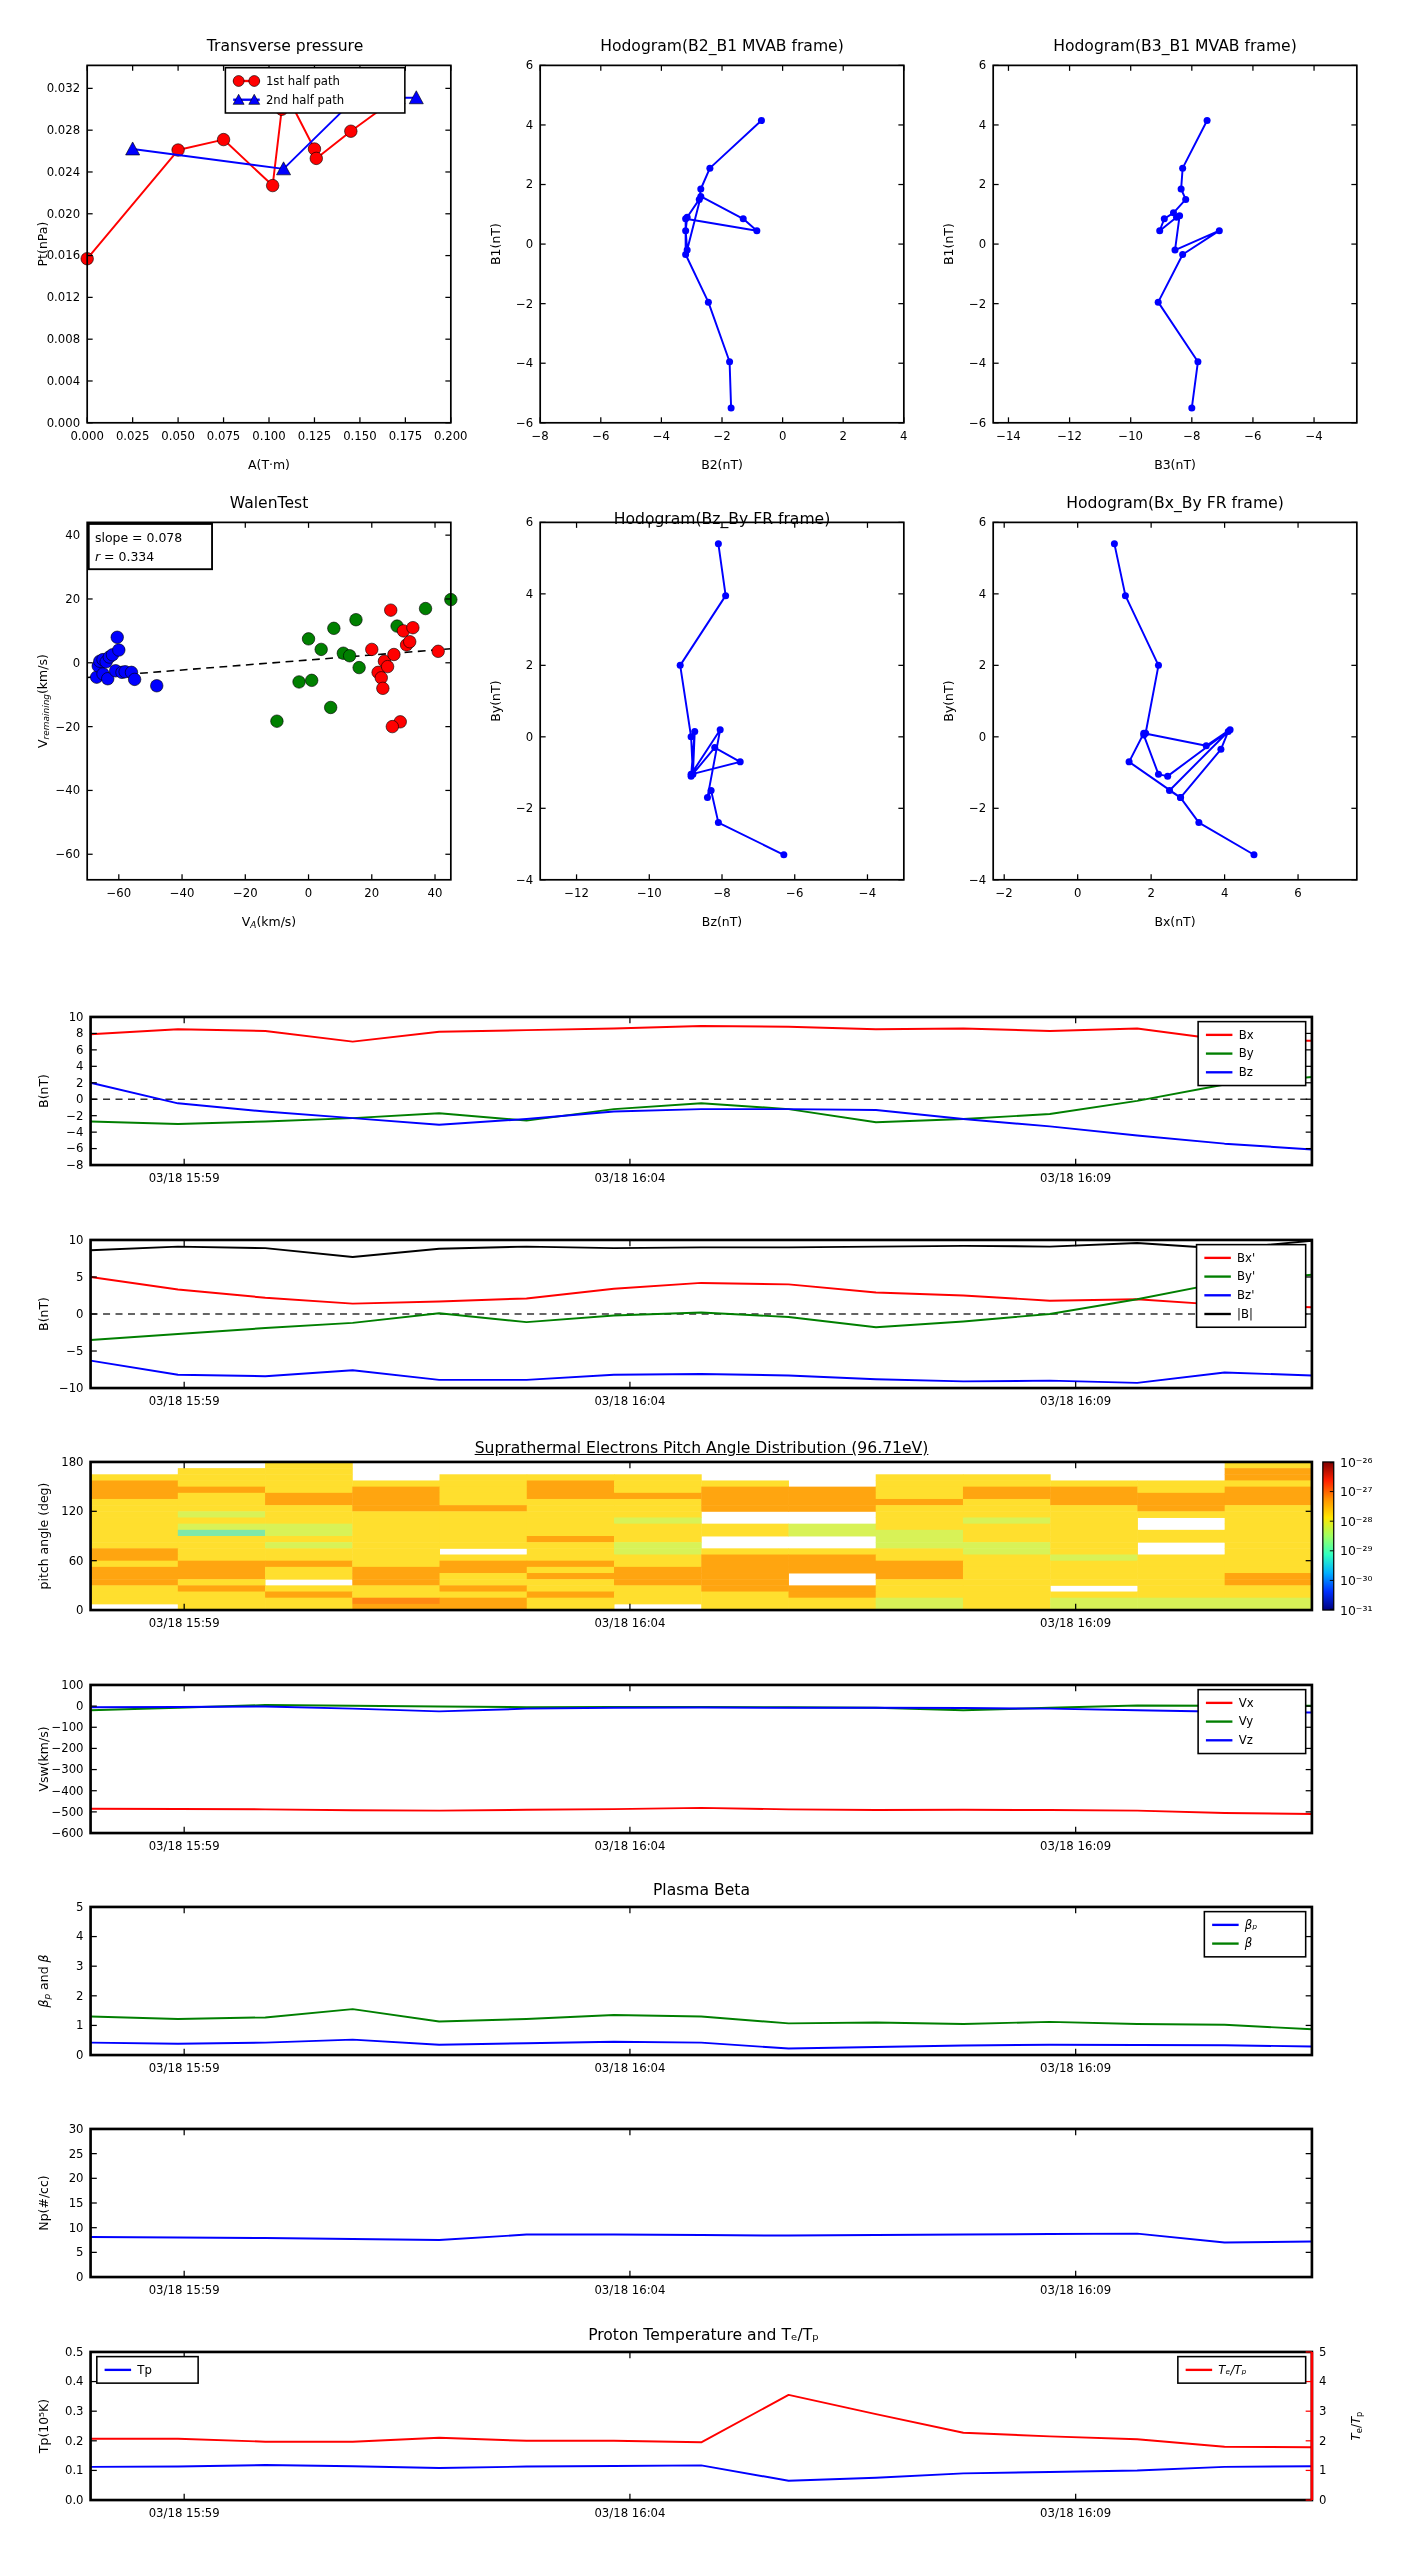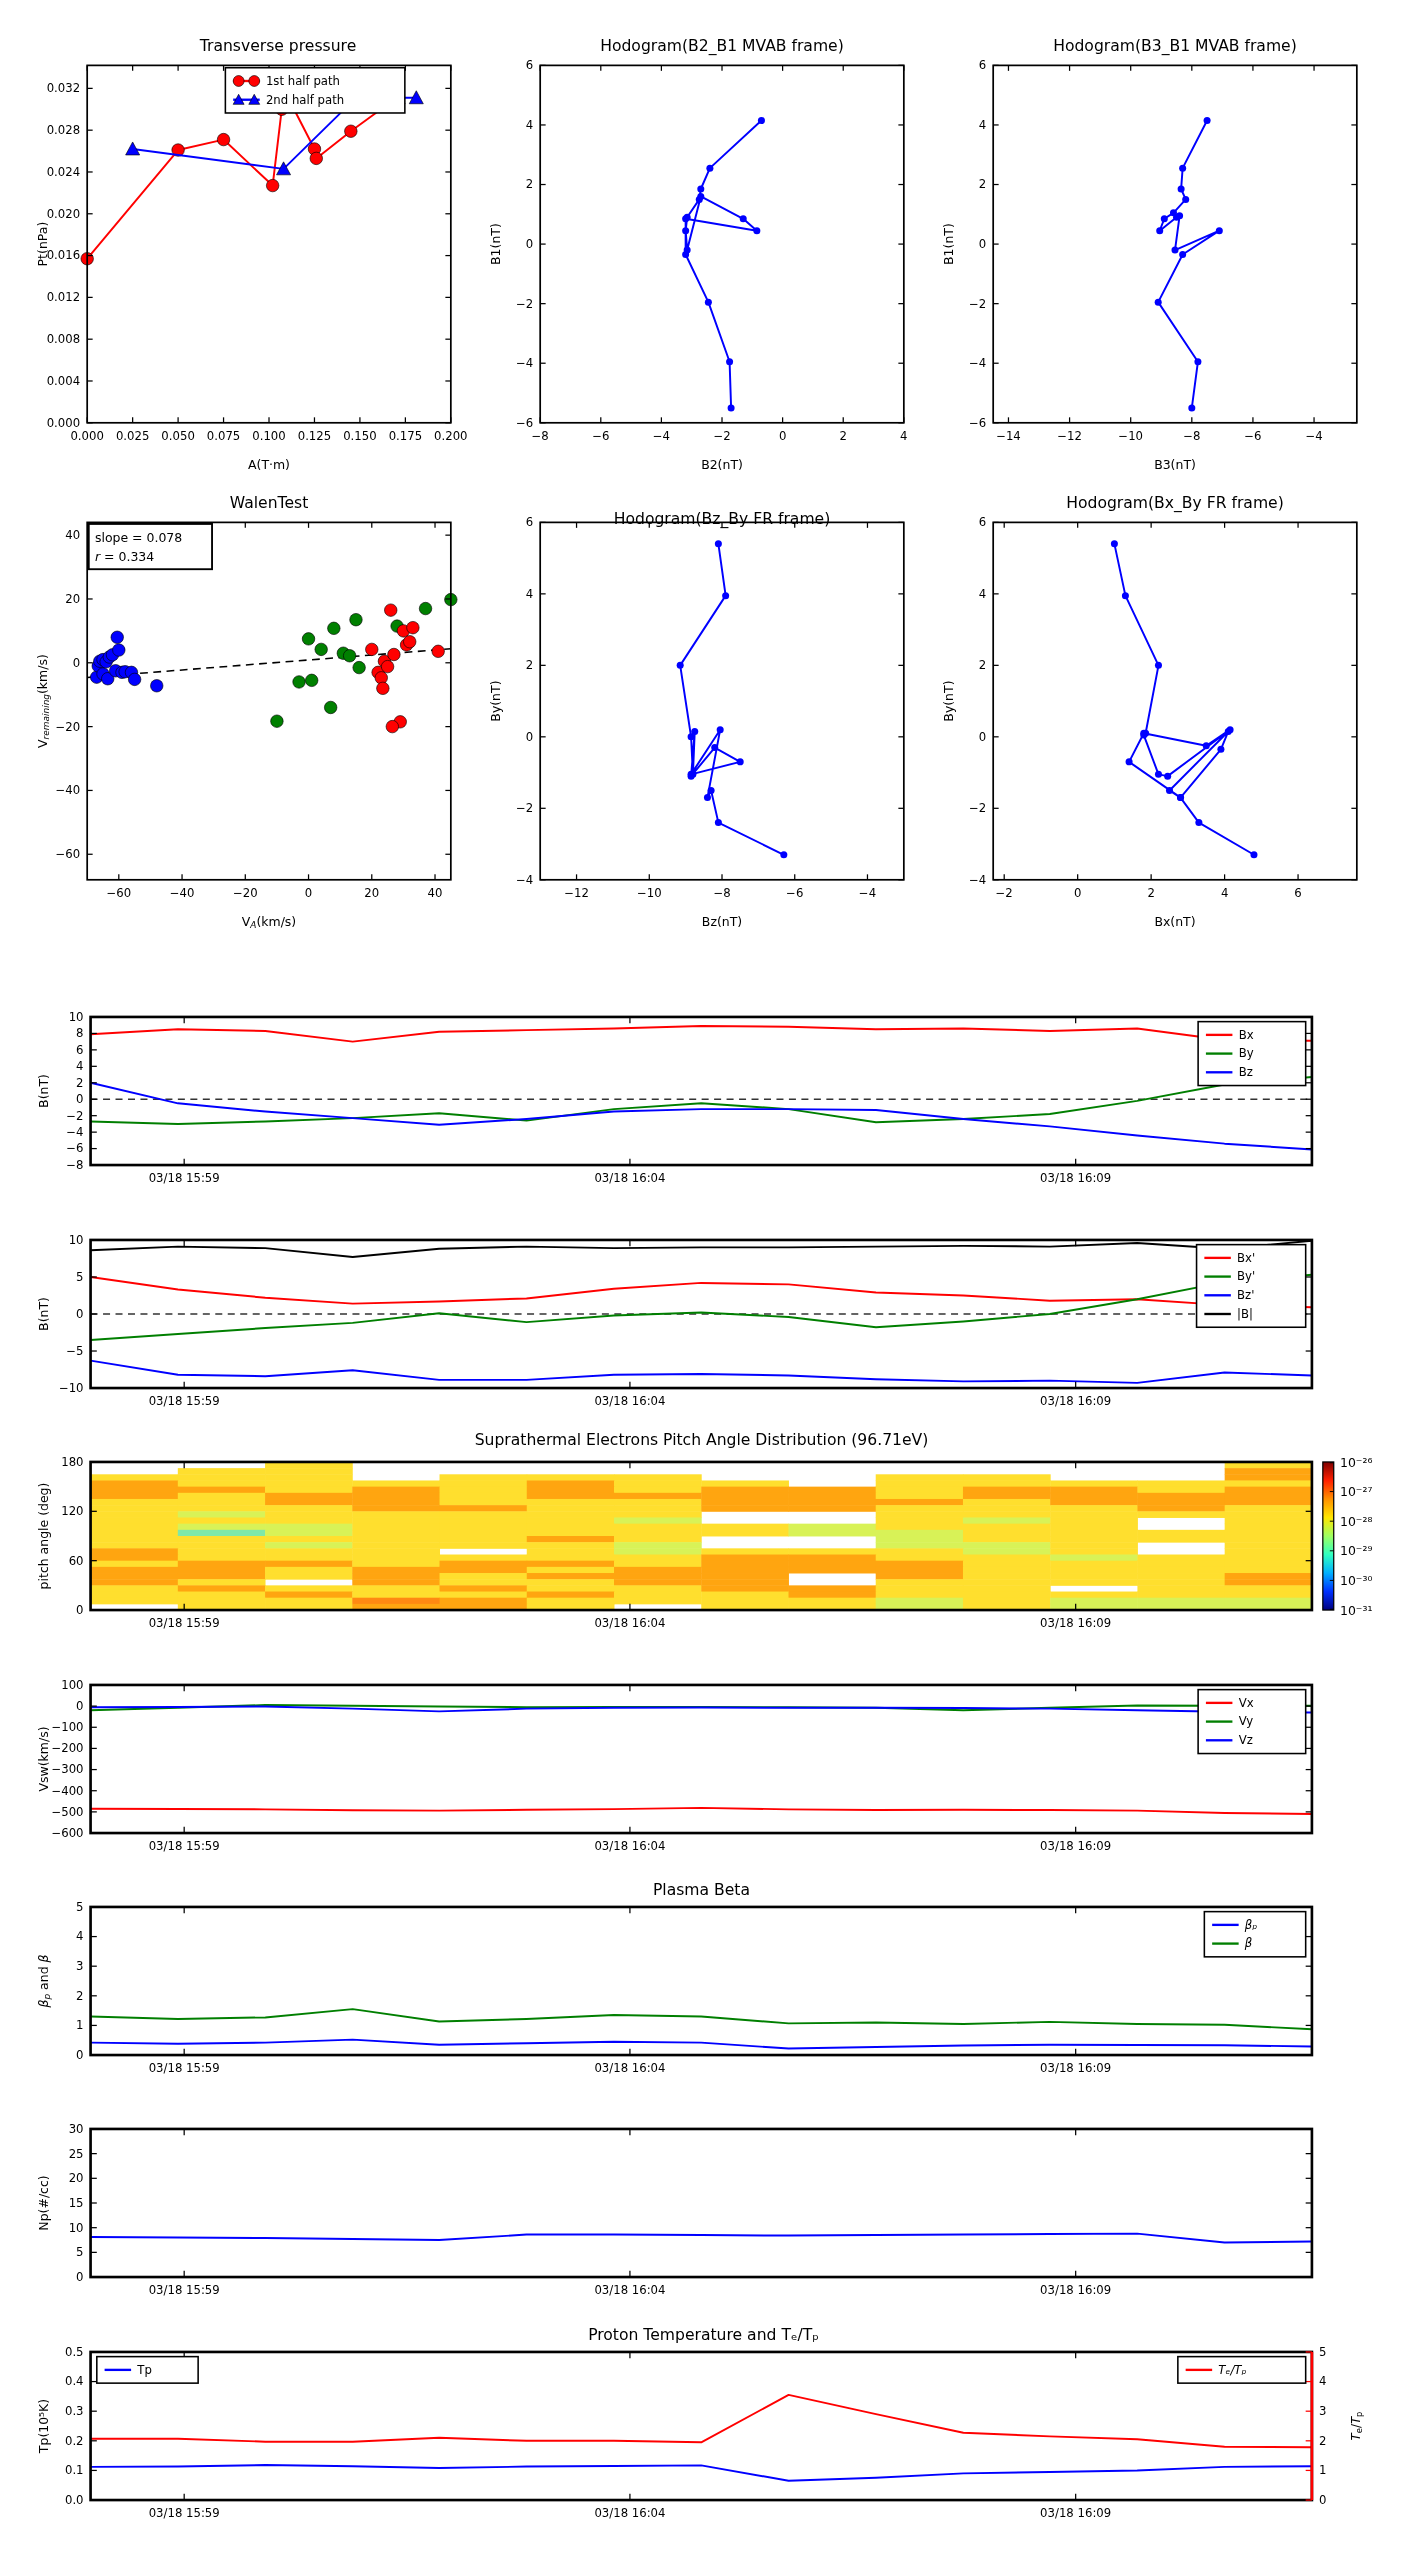--- a/index.html
+++ b/index.html
@@ -9,21 +9,21 @@
   .ptitle{position:absolute;text-align:center;font-size:15.6px;color:#000;
           font-family:"DejaVu Sans", sans-serif;white-space:nowrap;}
   svg{position:absolute;left:0;top:0;overflow:visible;}
   svg text{font-family:"DejaVu Sans", sans-serif;fill:#000;}
 </style>
 </head>
 <body>
 
 <div id="figure">
   <div class="panel" id="p-transverse_pressure" style="left:31px;top:23.4px;width:437px;height:457px;">
-    <div class="ptitle" style="left:65px;top:14px;width:364px;text-align:center;">Transverse pressure</div>
+    <div class="ptitle" style="left:72px;top:14px;width:364px;text-align:center;">Transverse pressure</div>
   <svg width="437" height="457" viewBox="0 0 560 585">
         <g>
           <polyline points="72,301.7485380116959 188.5,162.4736842105263 246.74999999999997,149.08187134502924 309.65999999999997,208.0058479532164 321.30999999999995,110.24561403508773 332.96,102.21052631578954 363.25,161.13450292397658 365.58,173.18713450292398 409.84999999999997,138.36842105263156 470.43,94.17543859649123" fill="none" stroke="#ff0000" stroke-width="2.5" stroke-linejoin="round"></polyline>
           <circle cx="72" cy="301.7485380116959" r="8" fill="#ff0000" stroke="#000" stroke-width="0.8"></circle>
           <circle cx="188.5" cy="162.4736842105263" r="8" fill="#ff0000" stroke="#000" stroke-width="0.8"></circle>
           <circle cx="246.74999999999997" cy="149.08187134502924" r="8" fill="#ff0000" stroke="#000" stroke-width="0.8"></circle>
           <circle cx="309.65999999999997" cy="208.0058479532164" r="8" fill="#ff0000" stroke="#000" stroke-width="0.8"></circle>
           <circle cx="321.30999999999995" cy="110.24561403508773" r="8" fill="#ff0000" stroke="#000" stroke-width="0.8"></circle>
           <circle cx="332.96" cy="102.21052631578954" r="8" fill="#ff0000" stroke="#000" stroke-width="0.8"></circle>
           <circle cx="363.25" cy="161.13450292397658" r="8" fill="#ff0000" stroke="#000" stroke-width="0.8"></circle>
@@ -553,21 +553,21 @@
           <line x1="1504" y1="88" x2="1538" y2="88" stroke="#007f00" stroke-width="3"></line>
           <text x="1546" y="93" font-size="15" text-anchor="start" fill="#000">By'</text>
           <line x1="1504" y1="112" x2="1538" y2="112" stroke="#0000ff" stroke-width="3"></line>
           <text x="1546" y="117" font-size="15" text-anchor="start" fill="#000">Bz'</text>
           <line x1="1504" y1="136" x2="1538" y2="136" stroke="#000000" stroke-width="3"></line>
           <text x="1546" y="141" font-size="15" text-anchor="start" fill="#000">|B|</text>
         </g>
       </svg>
     </div>
   <div class="panel" id="p-pad" style="left:31px;top:1430px;width:1374px;height:212px;">
-    <div class="ptitle" style="left:59px;top:1px;width:1223px;">Suprathermal Electrons Pitch Angle Distribution (96.71eV)</div>
+    <div class="ptitle" style="left:59px;top:9px;width:1223px;text-decoration:underline;">Suprathermal Electrons Pitch Angle Distribution (96.71eV)</div>
   <svg width="1374" height="212" viewBox="0 0 1760 272">
         <g>
           <rect x="298.8571428571429" y="41" width="112.52857142857142" height="8.516666666666667" fill="#FFDF2E"></rect>
           <rect x="1530.0714285714287" y="41" width="112.52857142857142" height="8.516666666666667" fill="#FFDF2E"></rect>
           <rect x="186.92857142857144" y="48.916666666666664" width="112.52857142857142" height="8.516666666666667" fill="#FFDF2E"></rect>
           <rect x="298.8571428571429" y="48.916666666666664" width="112.52857142857142" height="8.516666666666667" fill="#FFDF2E"></rect>
           <rect x="1530.0714285714287" y="48.916666666666664" width="112.52857142857142" height="8.516666666666667" fill="#FFA510"></rect>
           <rect x="75" y="56.833333333333336" width="112.52857142857142" height="8.516666666666667" fill="#FFDF2E"></rect>
           <rect x="186.92857142857144" y="56.833333333333336" width="112.52857142857142" height="8.516666666666667" fill="#FFDF2E"></rect>
           <rect x="298.8571428571429" y="56.833333333333336" width="112.52857142857142" height="8.516666666666667" fill="#FFDF2E"></rect>

